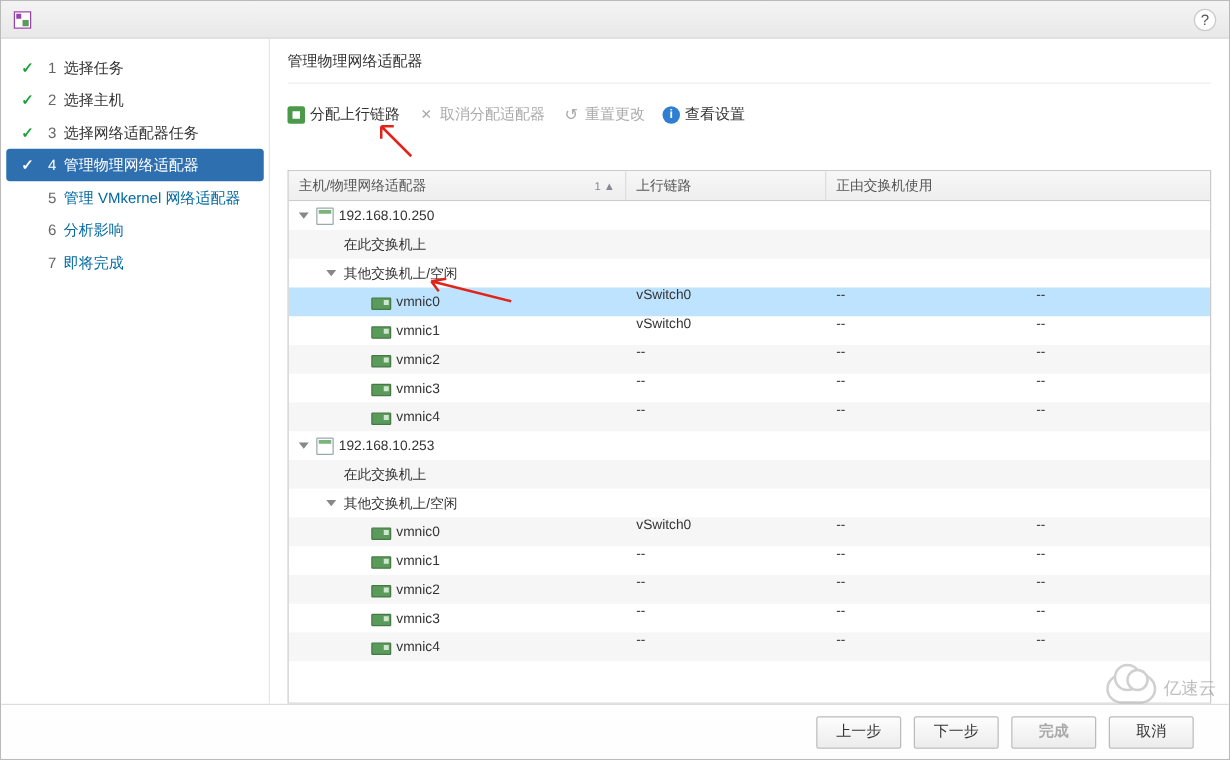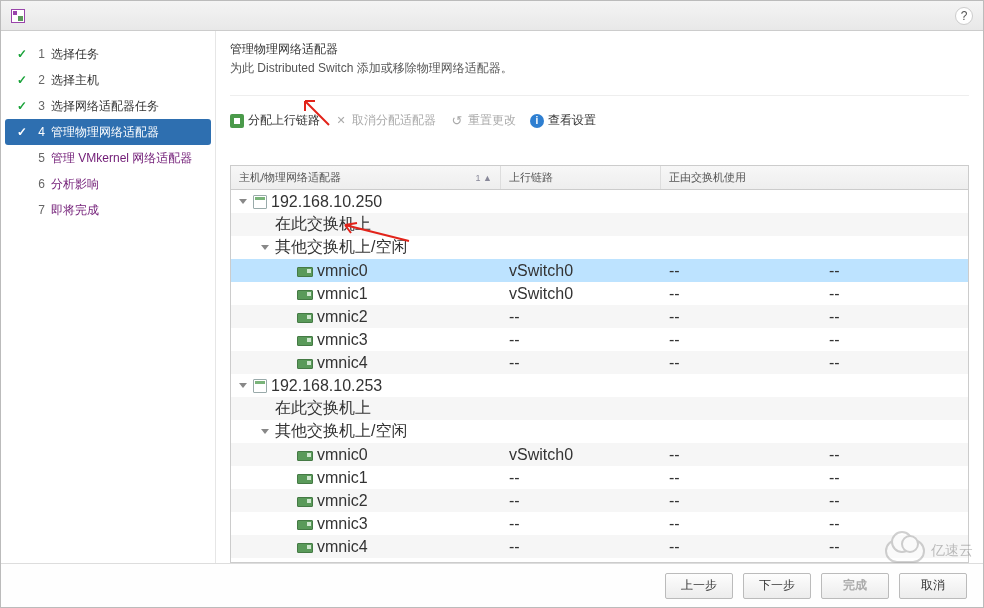--- a/index.html
+++ b/index.html
@@ -53,21 +53,21 @@
     font-size: 12px;
   }
   .step .chk {
     width: 14px; text-align: center;
     color: #1aa33a; font-weight: bold;
   }
   .step.future .chk { color: transparent; }
   .step .num { width: 10px; text-align: right; color: #666; }
   .step .label { color: #333; }
   .step.done .label { color: #333; }
-  .step.future .label { color: #701a75; }
+  .step.future .label { color: #0369a1; }
   .step.active {
     background: #2e6fb0;
     border-radius: 3px;
   }
   .step.active .num, .step.active .label, .step.active .chk { color: #fff; }
 
   .content {
     flex: 1; display: flex; flex-direction: column;
     padding: 10px 14px 0 14px;
     min-width: 0;
@@ -130,23 +130,23 @@
 
   .sort-arrow {
     font-size: 9px; color: #889; margin-left: auto;
   }
 
   .tbody {
     flex: 1; overflow-y: auto;
     background: #fff;
   }
   .row {
-    display: flex; align-items: center;
+    display: flex; 
     height: 23px;
-    font-size: 16px;
+    font-size: 11px;
     color: #333;
   }
   .row:nth-child(even) { background: #f6f6f6; }
   .row.selected { background: #bde3ff; }
   .cell { padding: 0 8px; overflow: hidden; white-space: nowrap; }
   .cell.col0 {
     width: 270px; display: flex; align-items: center; gap: 4px;
   }
   .twisty {
     width: 0; height: 0;
@@ -174,21 +174,21 @@
   }
   .nic-icon::after {
     content: ""; position: absolute; right: 1px; top: 1px; width: 4px; height: 4px;
     background: #cfe7cf;
   }
 
   .footer {
     height: 44px;
     border-top: 1px solid #ddd;
     display: flex; align-items: center; justify-content: flex-end;
-    gap: 10px; padding: 0 16px;
+    gap: 10px; padding: 0 28px;
     background: #fefefe;
   }
   .btn {
     min-width: 68px; height: 26px;
     border: 1px solid #bbb;
     background: linear-gradient(#fdfdfd, #ececec);
     border-radius: 2px;
     cursor: pointer;
     font-size: 12px;
     color: #333;
@@ -283,21 +283,20 @@
         </div>
         <div class="step future">
           <span class="chk"></span>
           <span class="num">7</span>
           <span class="label">即将完成</span>
         </div>
       </div>
 
     <div class="content">
       <div class="content-heading">管理物理网络适配器</div>
-      <div class="content-sub">为此 Distributed Switch 添加或移除物理网络适配器。</div>
       <div class="sep"></div>
 
       <div class="toolbar">
         <span class="tbtn">
           <span class="ico ico-assign"></span>
           <span>分配上行链路</span>
         </span>
         <span class="tbtn disabled">
           <span class="ico ico-cancel"></span>
           <span>取消分配适配器</span>

